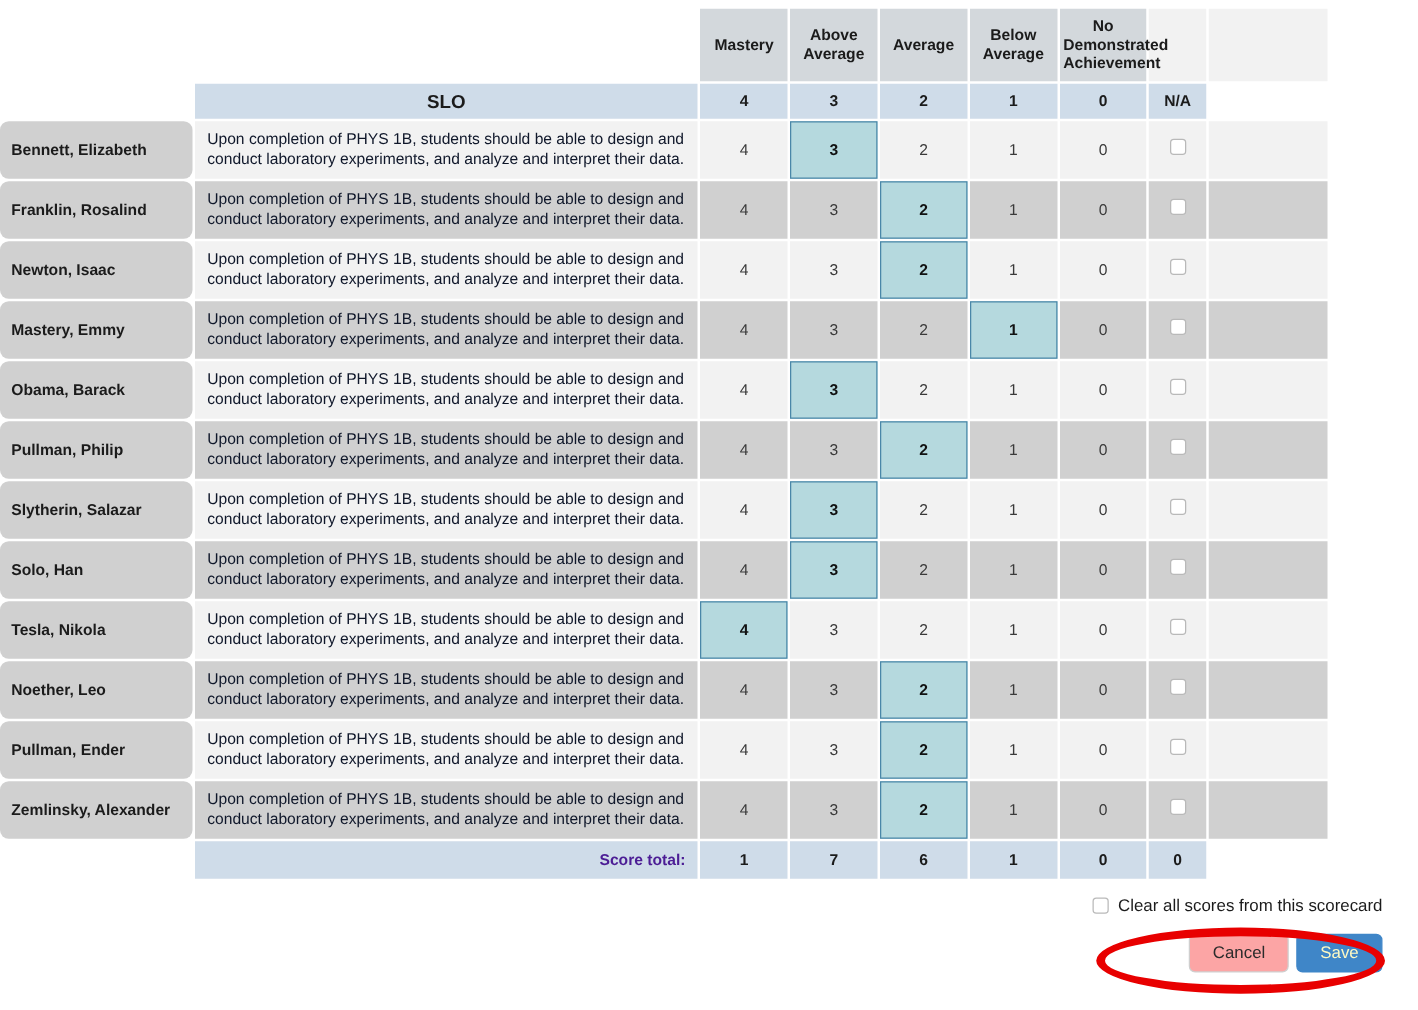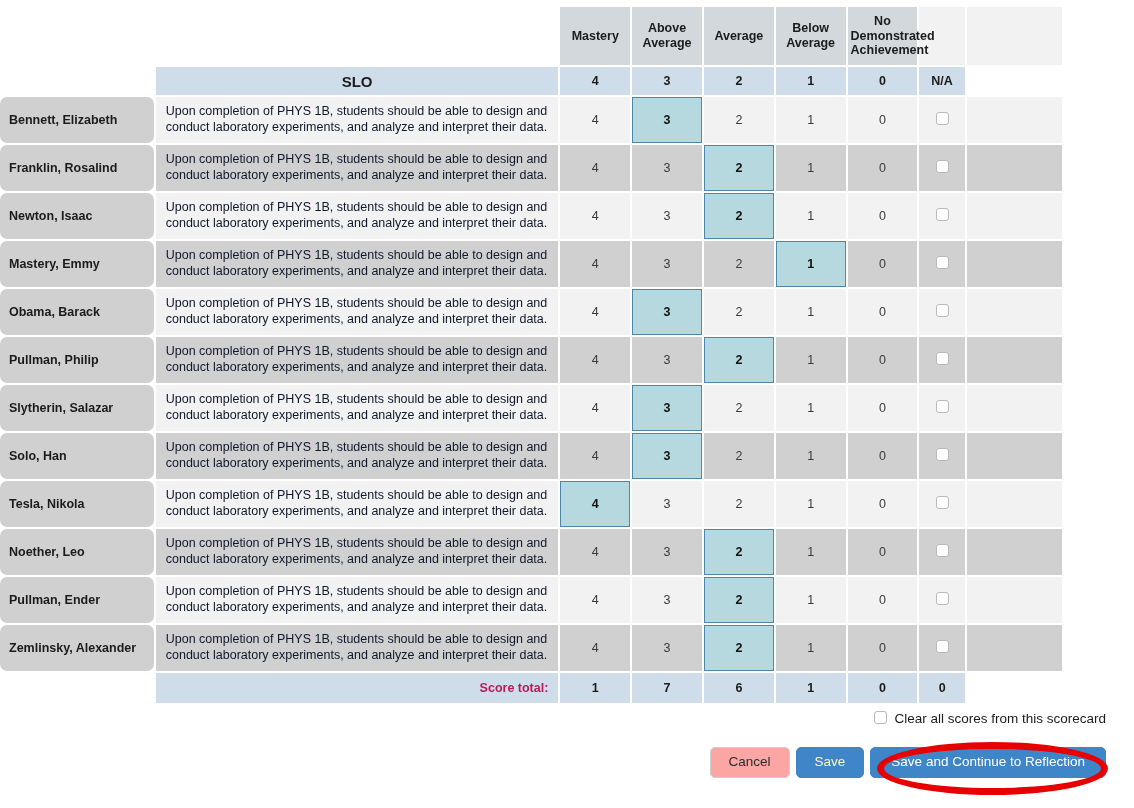--- a/index.html
+++ b/index.html
@@ -105,21 +105,21 @@
     width: 13px; height: 13px;
     border: 1px solid #b9b9b9;
     border-radius: 3px;
     background: #ffffff;
   }
 
   
   td.tot-blank { background: #ffffff; }
   td.tot-label {
     background: #cfdce9;
-    color: #be185d;
+    color: #4c1d95;
     font-size: 12.5px;
     font-weight: bold;
     text-align: right;
     padding-right: 10px;
     height: 30px;
     vertical-align: middle;
   }
   td.tot-num {
     background: #cfdce9;
     color: #1b1b1b;
@@ -129,21 +129,21 @@
     height: 30px;
     vertical-align: middle;
   }
   td.tot-tail { background: #ffffff; }
 
   
   .footer { position: absolute; left: 0; top: 706px; width: 1134px; }
   .clear-row {
     display: flex;
     justify-content: flex-end;
-    align-items: flex-start;
+    align-items: center;
     padding-right: 28px;
     gap: 7px;
     height: 26px;
   }
   .clear-box {
     width: 13px; height: 13px;
     border: 1px solid #b9b9b9;
     border-radius: 3px;
     background: #ffffff;
   }
@@ -378,18 +378,17 @@
   </table>
 
   <div class="footer">
     <div class="clear-row">
       <span class="clear-box"></span>
       <span class="clear-label">Clear all scores from this scorecard</span>
     </div>
     <div class="btn-row">
       <button class="btn btn-cancel">Cancel</button>
       <button class="btn btn-save">Save</button>
-      <button class="btn btn-continue">Save and Continue to Reflection</button>
     </div>
   </div>
 
   <div class="annot-ellipse"></div>
 </div>
 
 </body></html>

